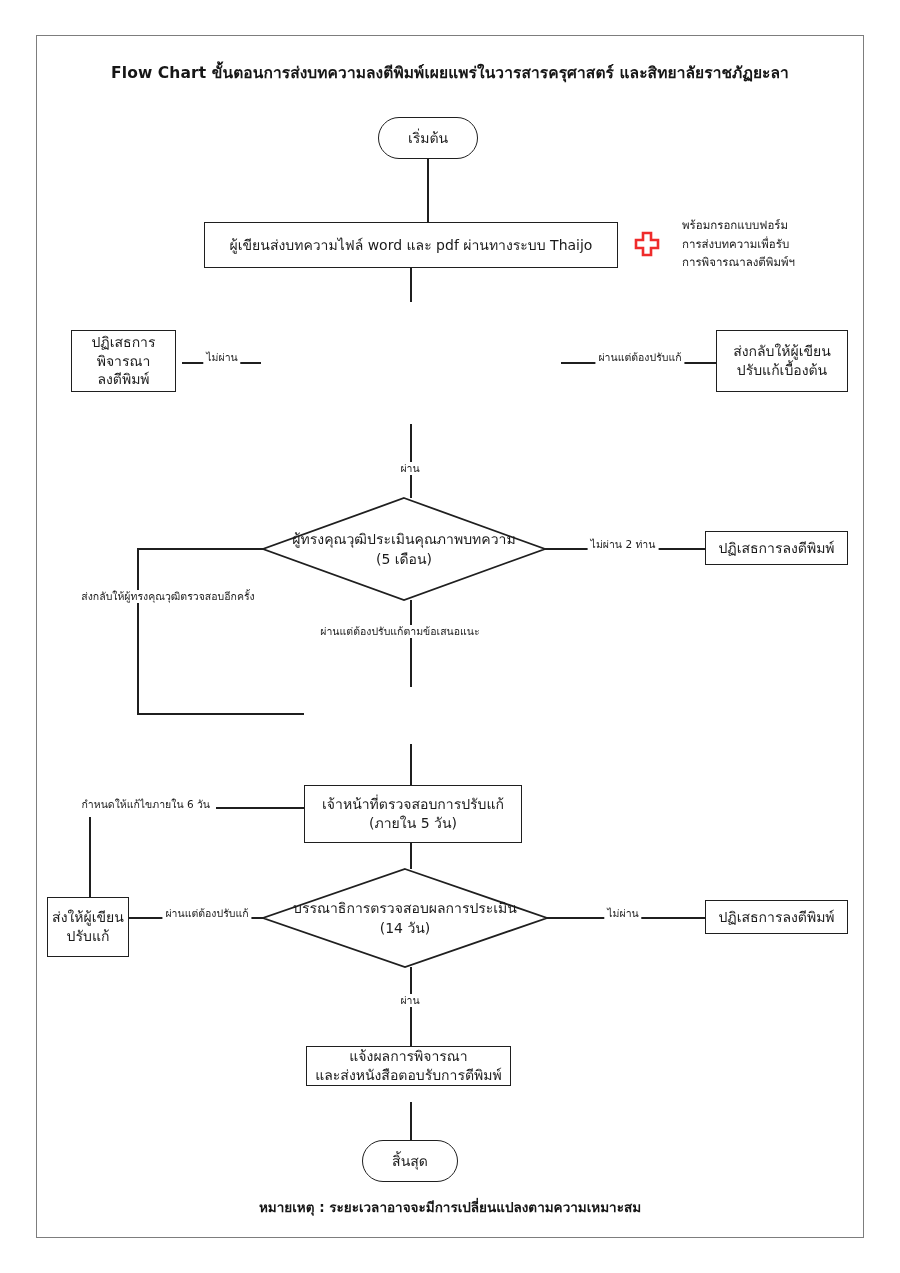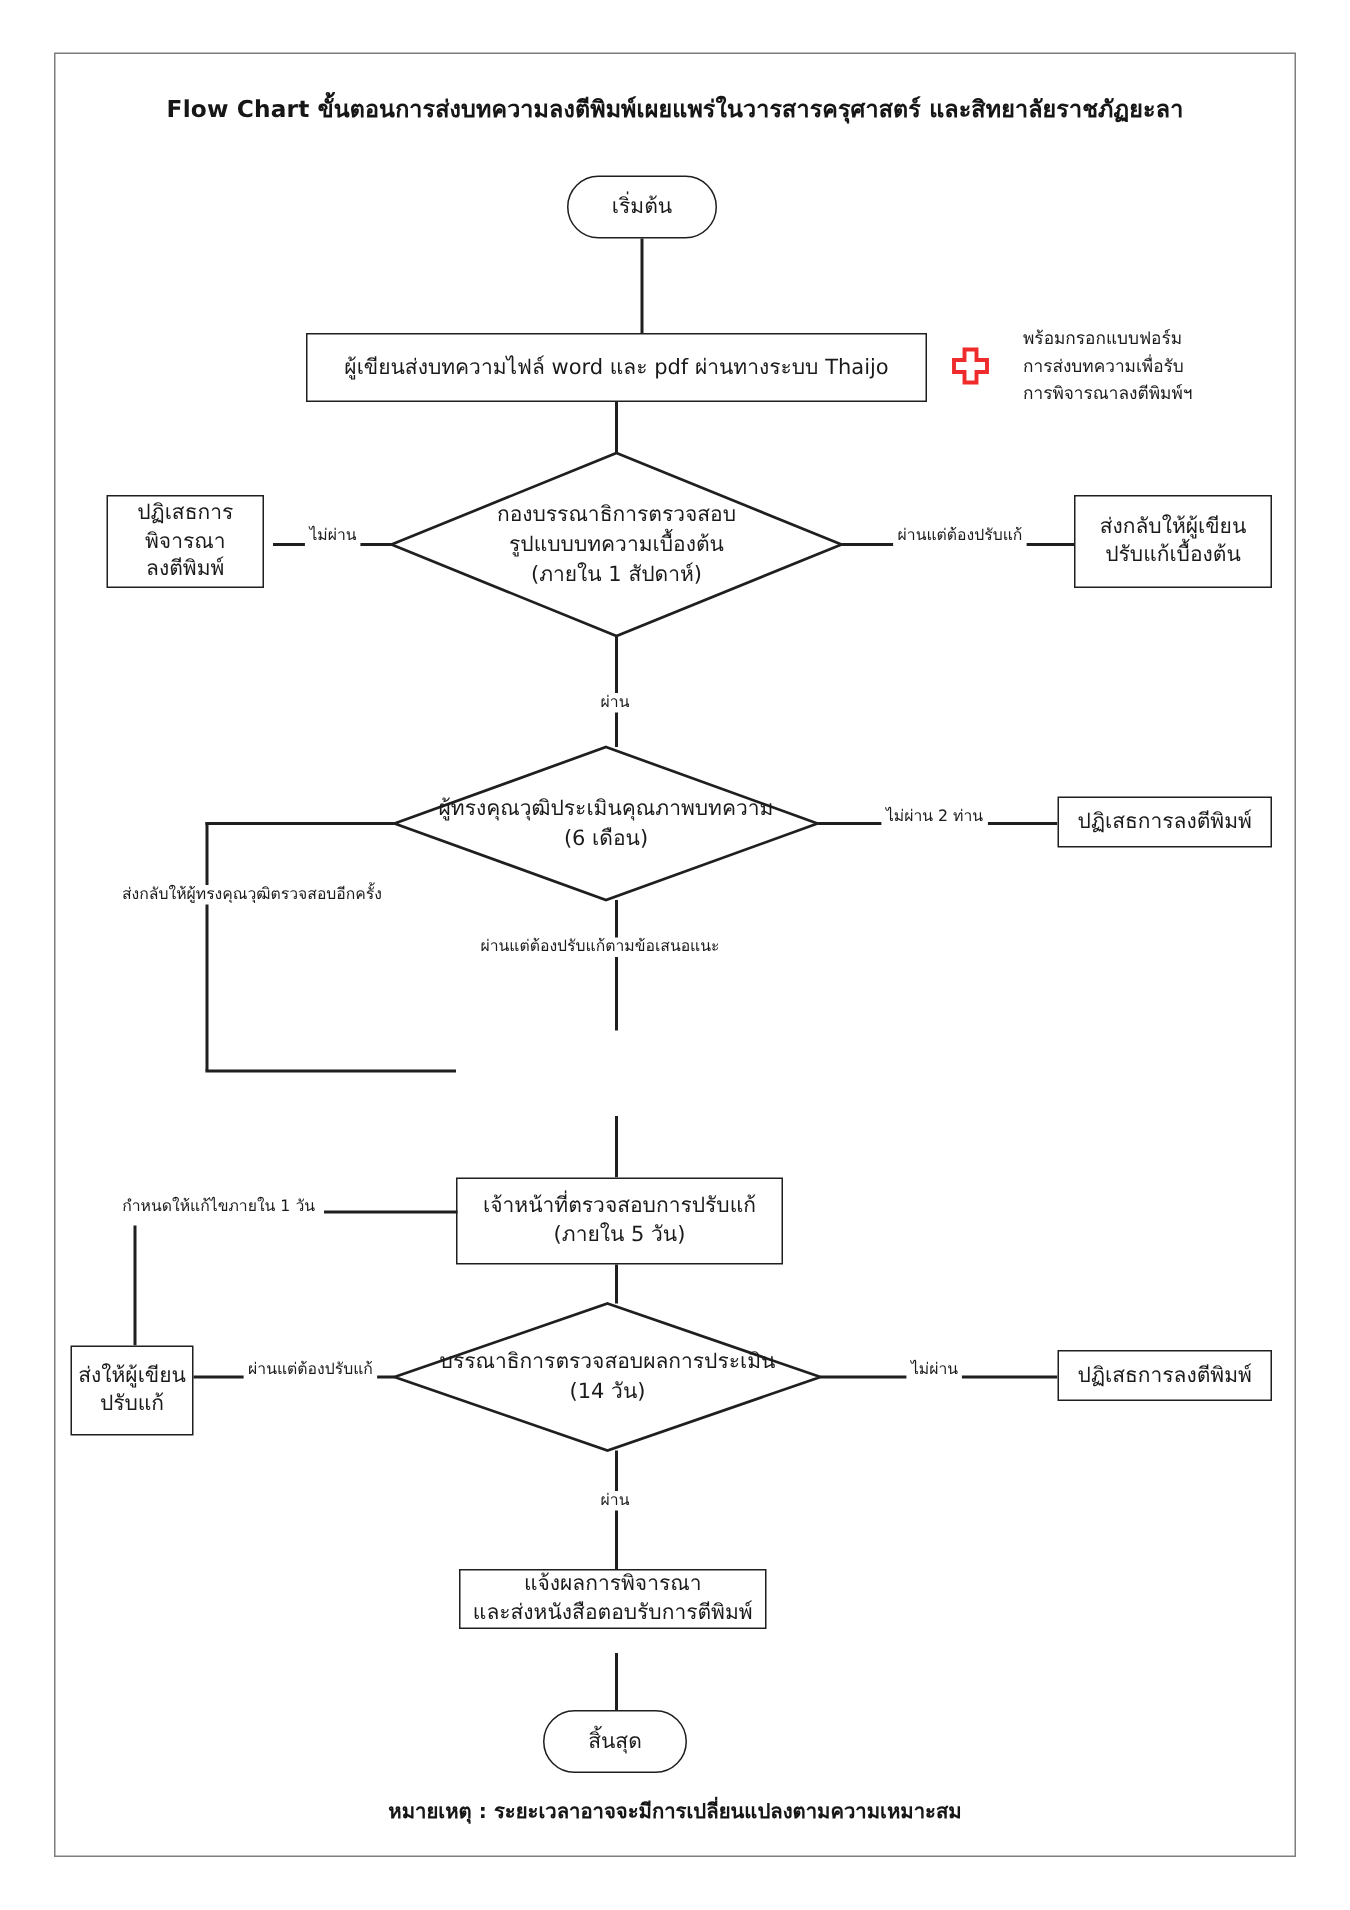--- a/index.html
+++ b/index.html
@@ -173,30 +173,20 @@
     </svg>
   </div>
   <div id="annotation">
     <span class="ann-line">พร้อมกรอกแบบฟอร์ม</span>
     <span class="ann-line">การส่งบทความเพื่อรับ</span>
     <span class="ann-line">การพิจารณาลงตีพิมพ์ฯ</span>
   </div>
 
   <div class="conn v" style="left:410px; top:268px; height:34px;"></div>
 
-  <div class="decision" style="left:260px; top:301px; width:302px; height:124px;">
-    <svg width="302" height="124" viewBox="0 0 302 124">
-      <polygon points="151,1 301,62 151,123 1,62" fill="#ffffff" stroke="#1f1f1f" stroke-width="1.8"></polygon>
-    </svg>
-    <div class="dtext">
-      <span>กองบรรณาธิการตรวจสอบ</span>
-      <span>รูปแบบบทความเบื้องต้น</span>
-      <span>(ภายใน 1 สัปดาห์)</span>
-    </div>
-  </div>
 
   <div class="conn h" style="left:182px; top:362px; width:79px;"></div>
   <div class="edge-label center" style="left:222px; top:351px;">ไม่ผ่าน</div>
 
   <div class="node process" style="left:71px; top:330px; width:105px; height:62px;">
     <span>ปฏิเสธการพิจารณา</span>
     <span>ลงตีพิมพ์</span>
   </div>
 
   <div class="conn h" style="left:561px; top:362px; width:155px;"></div>
@@ -209,21 +199,21 @@
 
   <div class="conn v" style="left:410px; top:424px; height:74px;"></div>
   <div class="edge-label center" style="left:410px; top:462px;">ผ่าน</div>
 
   <div class="decision" style="left:262px; top:497px; width:284px; height:104px;">
     <svg width="284" height="104" viewBox="0 0 284 104">
       <polygon points="142,1 283,52 142,103 1,52" fill="#ffffff" stroke="#1f1f1f" stroke-width="1.8"></polygon>
     </svg>
     <div class="dtext">
       <span>ผู้ทรงคุณวุฒิประเมินคุณภาพบทความ</span>
-      <span>(6 เดือน)</span>
+      <span>(5 เดือน)</span>
     </div>
   </div>
 
   <div class="conn h" style="left:545px; top:548px; width:160px;"></div>
   <div class="edge-label center" style="left:623px; top:538px;">ไม่ผ่าน 2 ท่าน</div>
 
   <div class="node process thin" style="left:705px; top:531px; width:143px; height:34px;">
     <span>ปฏิเสธการลงตีพิมพ์</span>
   </div>
 
@@ -237,21 +227,21 @@
 
 
   <div class="conn v" style="left:410px; top:744px; height:41px;"></div>
 
   <div class="node process" style="left:304px; top:785px; width:218px; height:58px;">
     <span>เจ้าหน้าที่ตรวจสอบการปรับแก้</span>
     <span>(ภายใน 5 วัน)</span>
   </div>
 
   <div class="conn h" style="left:216px; top:807px; width:89px;"></div>
-  <div class="edge-label right-anchor" style="left:213px; top:798px;">กำหนดให้แก้ไขภายใน 1 วัน</div>
+  <div class="edge-label right-anchor" style="left:213px; top:798px;">กำหนดให้แก้ไขภายใน 6 วัน</div>
   <div class="conn v" style="left:89px; top:817px; height:80px;"></div>
 
   <div class="conn v" style="left:410px; top:843px; height:26px;"></div>
 
   <div class="decision" style="left:262px; top:868px; width:286px; height:100px;">
     <svg width="286" height="100" viewBox="0 0 286 100">
       <polygon points="143,1 285,50 143,99 1,50" fill="#ffffff" stroke="#1f1f1f" stroke-width="1.8"></polygon>
     </svg>
     <div class="dtext">
       <span>บรรณาธิการตรวจสอบผลการประเมิน</span>

